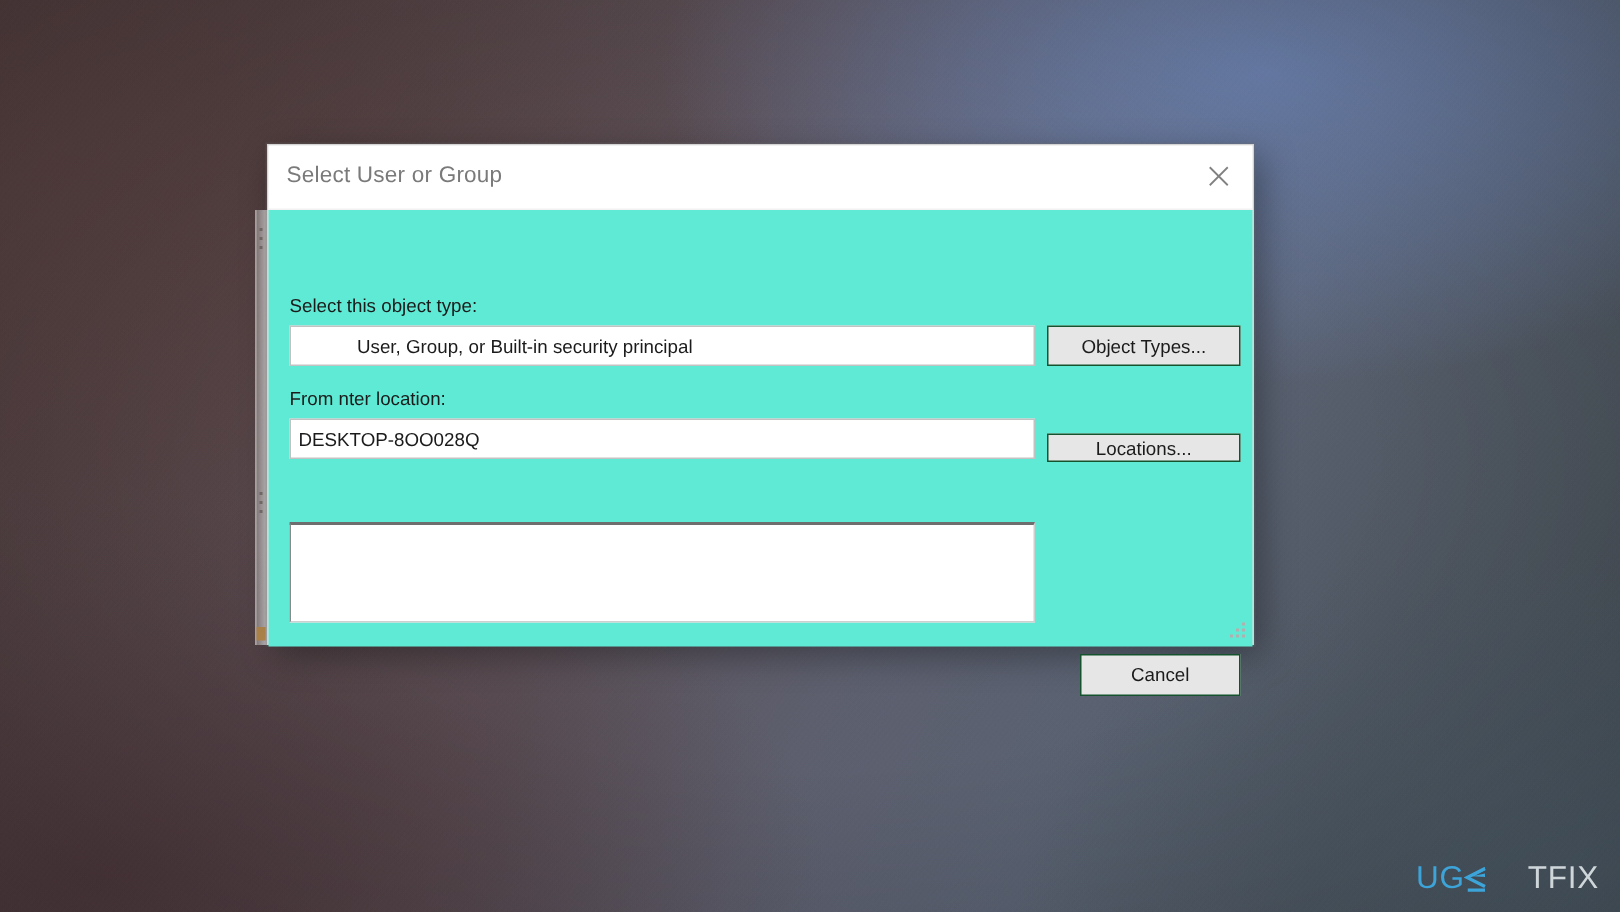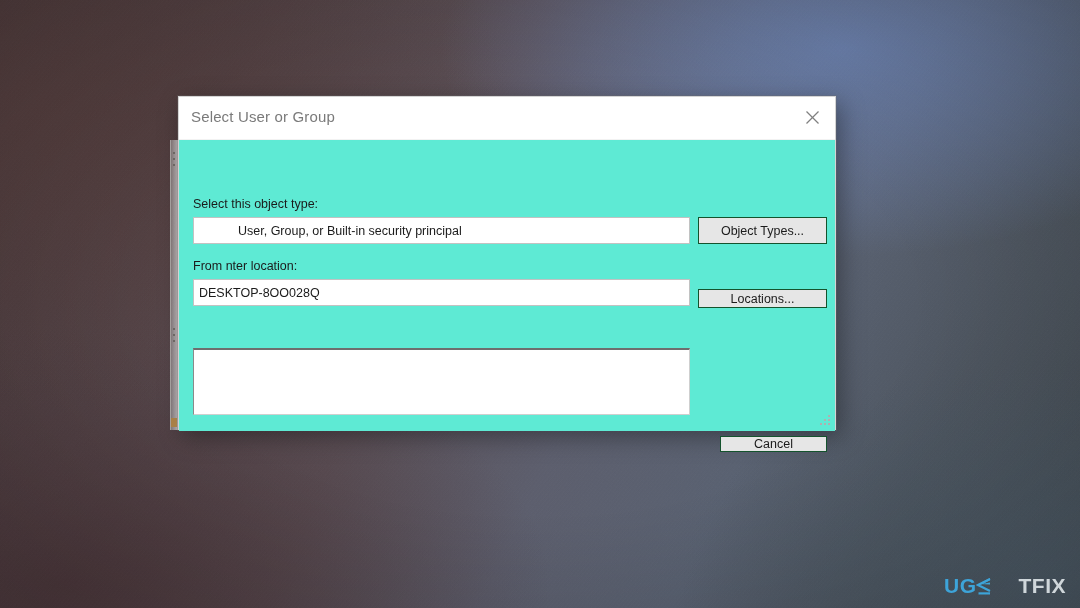--- a/index.html
+++ b/index.html
@@ -190,21 +190,21 @@
     background: #b0b0b0;
     display: block;
   }
 
   
   #watermark {
     position: absolute;
     right: 14px;
     bottom: 10px;
     font-size: 21px;
-    font-weight: bold;
+    font-weight: normal;
     letter-spacing: 0.5px;
     display: flex;
     align-items: center;
     user-select: none;
   }
   #watermark .wm-ug { color: #3da4d9; }
   #watermark .wm-tfix { color: #cfd6da; margin-left: 28px; }
   #watermark .wm-glyph {
     display: inline-block;
     width: 16px;
@@ -261,21 +261,21 @@
       <div class="btn" style="left:519px; top:139px; width:129px; height:19px;margin-top:10px;">Locations...</div>
 
 
       <div class="multiline-box" style="left:14px; top:208px; width:497px; height:67px;">
         <span style="display:block; padding:4px 5px; font-size:12.5px; color:#1b1b1b;"></span>
       </div>
 
 
 
 
-      <div class="btn" style="left:541px; top:296px; width:107px; height:16px;">Cancel</div>
+      <div class="btn" style="left:541px; top:296px; width:107px; height:28px;">Cancel</div>
 
       <div class="grip">
         <i style="left:9px; top:0px;"></i>
         <i style="left:5px; top:4px;"></i>
           <i style="left:9px; top:4px;"></i>
         <i style="left:1px; top:8px;"></i>
           <i style="left:5px; top:8px;"></i>
           <i style="left:9px; top:8px;"></i>
       </div>
 

